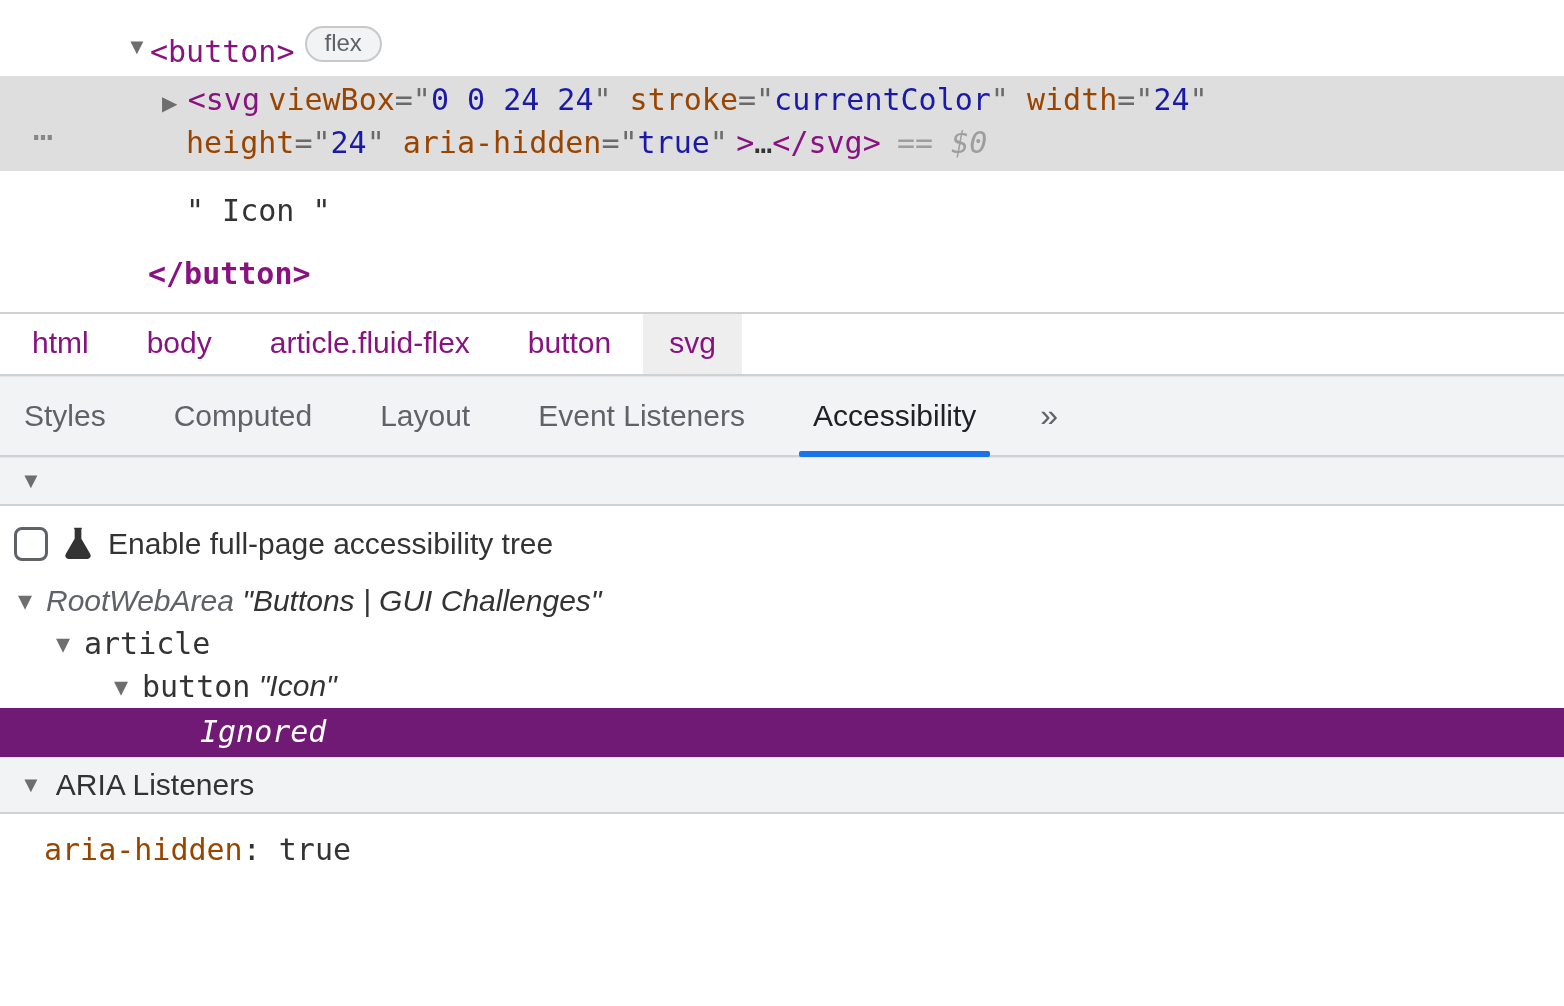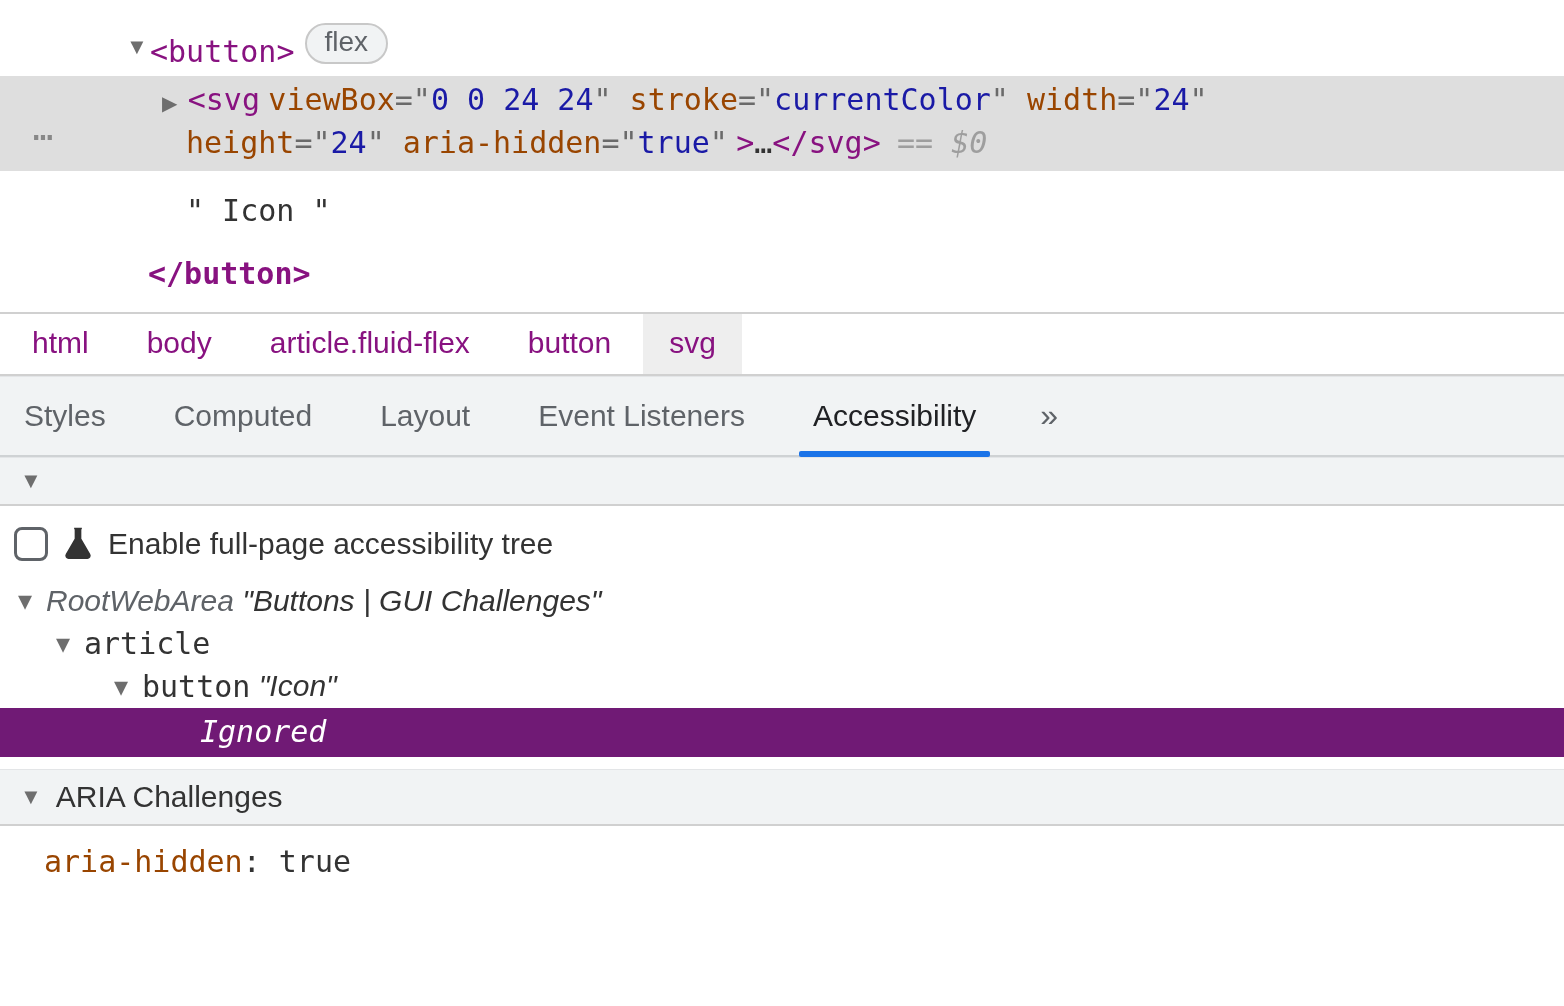--- a/index.html
+++ b/index.html
@@ -29,21 +29,21 @@
   .tag { color:#881280; }     
   .attr-name { color:#994500; } 
   .attr-val { color:#1a1aa6; }  
   .punct { color:#6a6a6a; }
   .ellipsis { color:#333; }
   .eq-dollar { color:#9e9e9e; font-style:italic; margin-left:8px; }
   .text-quote { color:#333; }
 
   .flex-badge {
     font-family: inherit;
-    font-size: 28px;
+    font-size: 24px;
     color:#5f6368;
     background:#f1f3f4;
     border:2px solid #c8c8c8;
     border-radius:22px;
     padding:2px 18px 4px;
     margin-left:10px;
     display:inline-block;
     line-height:1.1;
   }
 
@@ -101,21 +101,21 @@
     display:flex; align-items:center;
     background:#f1f3f4;
     border-top:1px solid #e3e5e7;
     border-bottom:2px solid #d0d0d0;
     padding:10px 20px;
     color:#333;
   }
   .section-header .tw { margin-right:14px; color:#6e6e6e; font-size:22px; }
 
   
-  .a11y-body { padding: 14px 0 12px 0; }
+  .a11y-body { padding: 14px 0 0 0; }
   .enable-row {
     display:flex; align-items:center;
     padding: 6px 14px 18px 14px;
     gap:14px;
   }
   .checkbox {
     width:34px; height:34px; border:3px solid #5f6368; border-radius:8px;
   }
   .beaker-icon { width:32px; height:36px; }
 
@@ -234,18 +234,18 @@
     <span class="a11y-label">"Icon"</span>
   </div>
 
   <div class="ignored-row">
     <span>Ignored</span>
   </div>
 </div>
 
 <div class="section-header">
   <span class="tw">▼</span>
-  <span>ARIA Challenges</span>
+  <span>ARIA Listeners</span>
 </div>
 
 <div class="aria-body">
   <span class="aria-name">aria-hidden</span><span class="mono">:&nbsp;</span><span class="aria-val">true</span>
 </div>
 
 </body></html>

